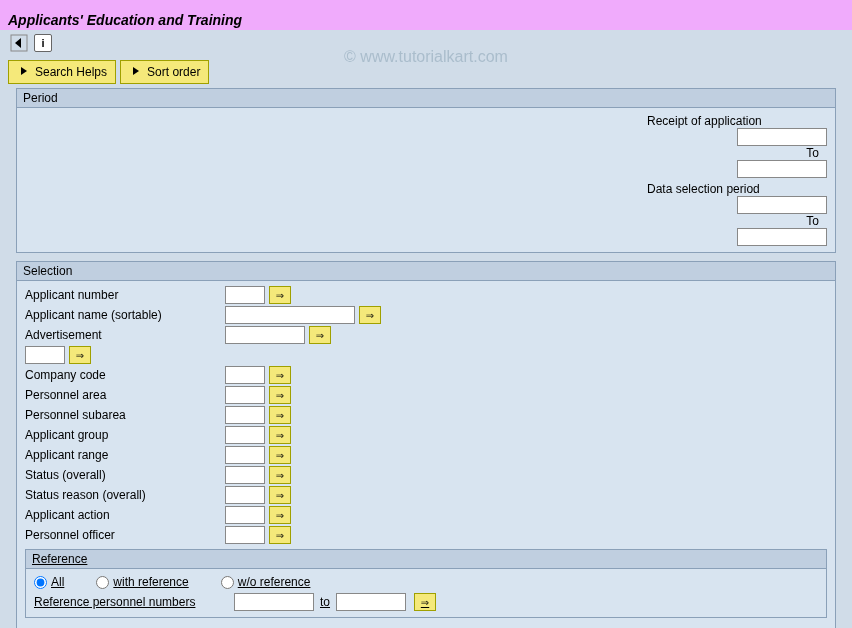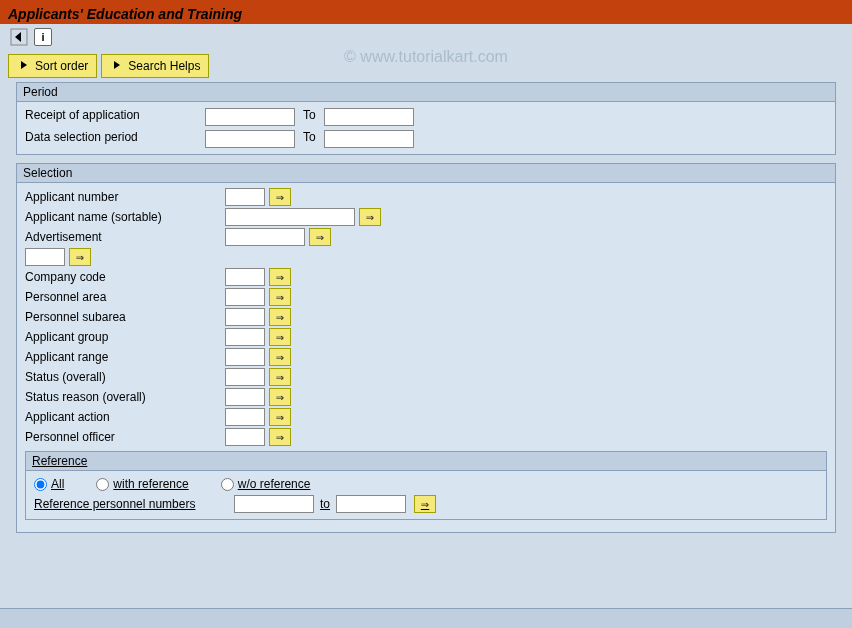--- a/index.html
+++ b/index.html
@@ -13,22 +13,22 @@
       overflow: hidden;
     }
     .main-container {
       width: 852px;
       height: 628px;
       background: #d0dce8;
       display: flex;
       flex-direction: column;
     }
     .title-bar {
-      background: #c2410c;
-      padding: 6px 8px 2px 8px;
+      background: #f0abfc;
+      padding: 12px 8px 2px 8px;
     }
     .title-bar h1 {
       font-size: 14px;
       font-weight: bold;
       font-style: italic;
     }
     .toolbar-icons {
       display: flex;
       align-items: center;
       padding: 2px 8px;
@@ -82,23 +82,24 @@
       padding: 2px 6px;
       font-weight: normal;
       font-size: 12px;
       border-bottom: 1px solid #8aa0b8;
     }
     .section-content {
       padding: 4px 8px;
     }
     .form-row {
       display: flex;
-      align-items: flex-start;
+      align-items: flex-end;
       padding: 2px 0;
       min-height: 20px;
+      flex-direction: column;
     }
     .form-label {
       width: 180px;
       font-size: 12px;
       color: #000;
     }
     .form-input {
       height: 18px;
       border: 1px solid #888;
       background: #fff;
@@ -230,30 +231,30 @@
   <div class="watermark">© www.tutorialkart.com</div>
 
   <div class="toolbar">
     <button class="toolbar-btn">
       <span>
         <svg width="14" height="14" viewBox="0 0 14 14">
           <rect x="0" y="0" width="14" height="14" fill="#f5e97a"></rect>
           <polygon points="4,3 10,7 4,11" fill="#000"></polygon>
         </svg>
       </span>
-      <span>Sort order</span>
+      <span>Search Helps</span>
     </button>
     <button class="toolbar-btn">
       <span>
         <svg width="14" height="14" viewBox="0 0 14 14">
           <rect x="0" y="0" width="14" height="14" fill="#f5e97a"></rect>
           <polygon points="4,3 10,7 4,11" fill="#000"></polygon>
         </svg>
       </span>
-      <span>Search Helps</span>
+      <span>Sort order</span>
     </button>
   </div>
 
   <div class="content-area">
 
     <div class="section">
       <div class="section-header">Period</div>
       <div class="section-content">
         <div class="form-row">
           <span class="form-label">Receipt of application</span>

